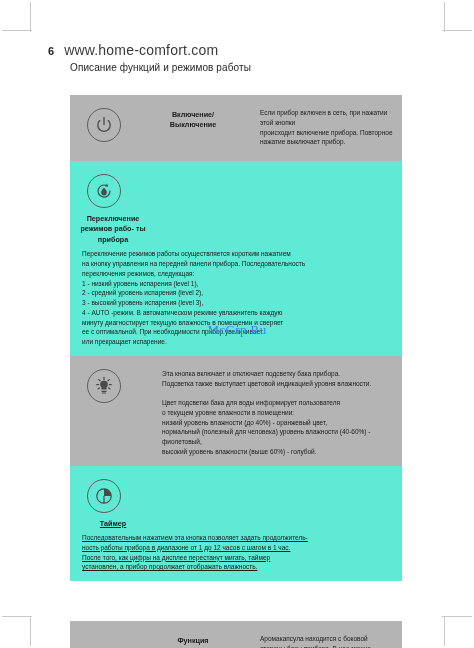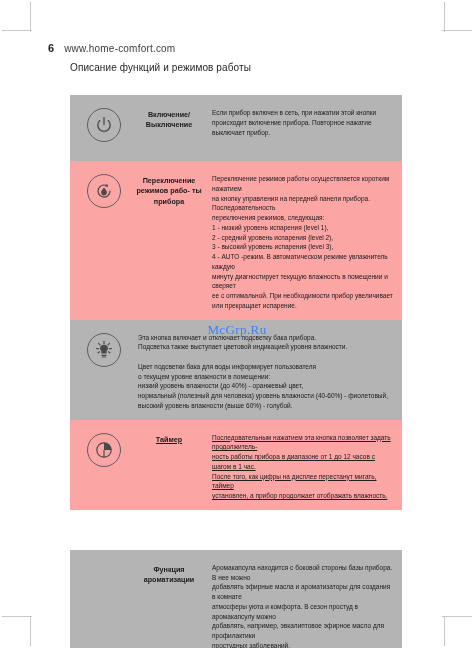--- a/index.html
+++ b/index.html
@@ -41,21 +41,21 @@
     display: flex;
     align-items: baseline;
     gap: 10px;
   }
   .page-number {
     font-size: 11px;
     font-weight: bold;
     color: #231f20;
   }
   .site-url {
-    font-size: 10px;
+    font-size: 14px;
     color: #3a3a3a;
     letter-spacing: 0.2px;
   }
   .section-title {
     position: absolute;
     left: 70px;
     top: 62px;
     font-size: 10px;
     color: #231f20;
     letter-spacing: 0.1px;
@@ -67,22 +67,22 @@
     left: 70px;
     top: 95px;
     width: 332px;
   }
   .func-row {
     display: flex;
     align-items: flex-start;
     box-sizing: border-box;
     padding: 9px 8px 9px 6px;
   }
-  .func-row.dark  { background: #b4b4b4; }
-  .func-row.light { background: #fca5a5; }
+  .func-row.dark  { background: #b4b4b4; gap: 24px; }
+  .func-row.light { background: #5eead4; flex-direction: column; }
 
   .cell-icon {
     width: 56px;
     min-width: 56px;
     display: flex;
     justify-content: center;
     align-items: flex-start;
     padding-top: 4px;
   }
   .icon-circle {

